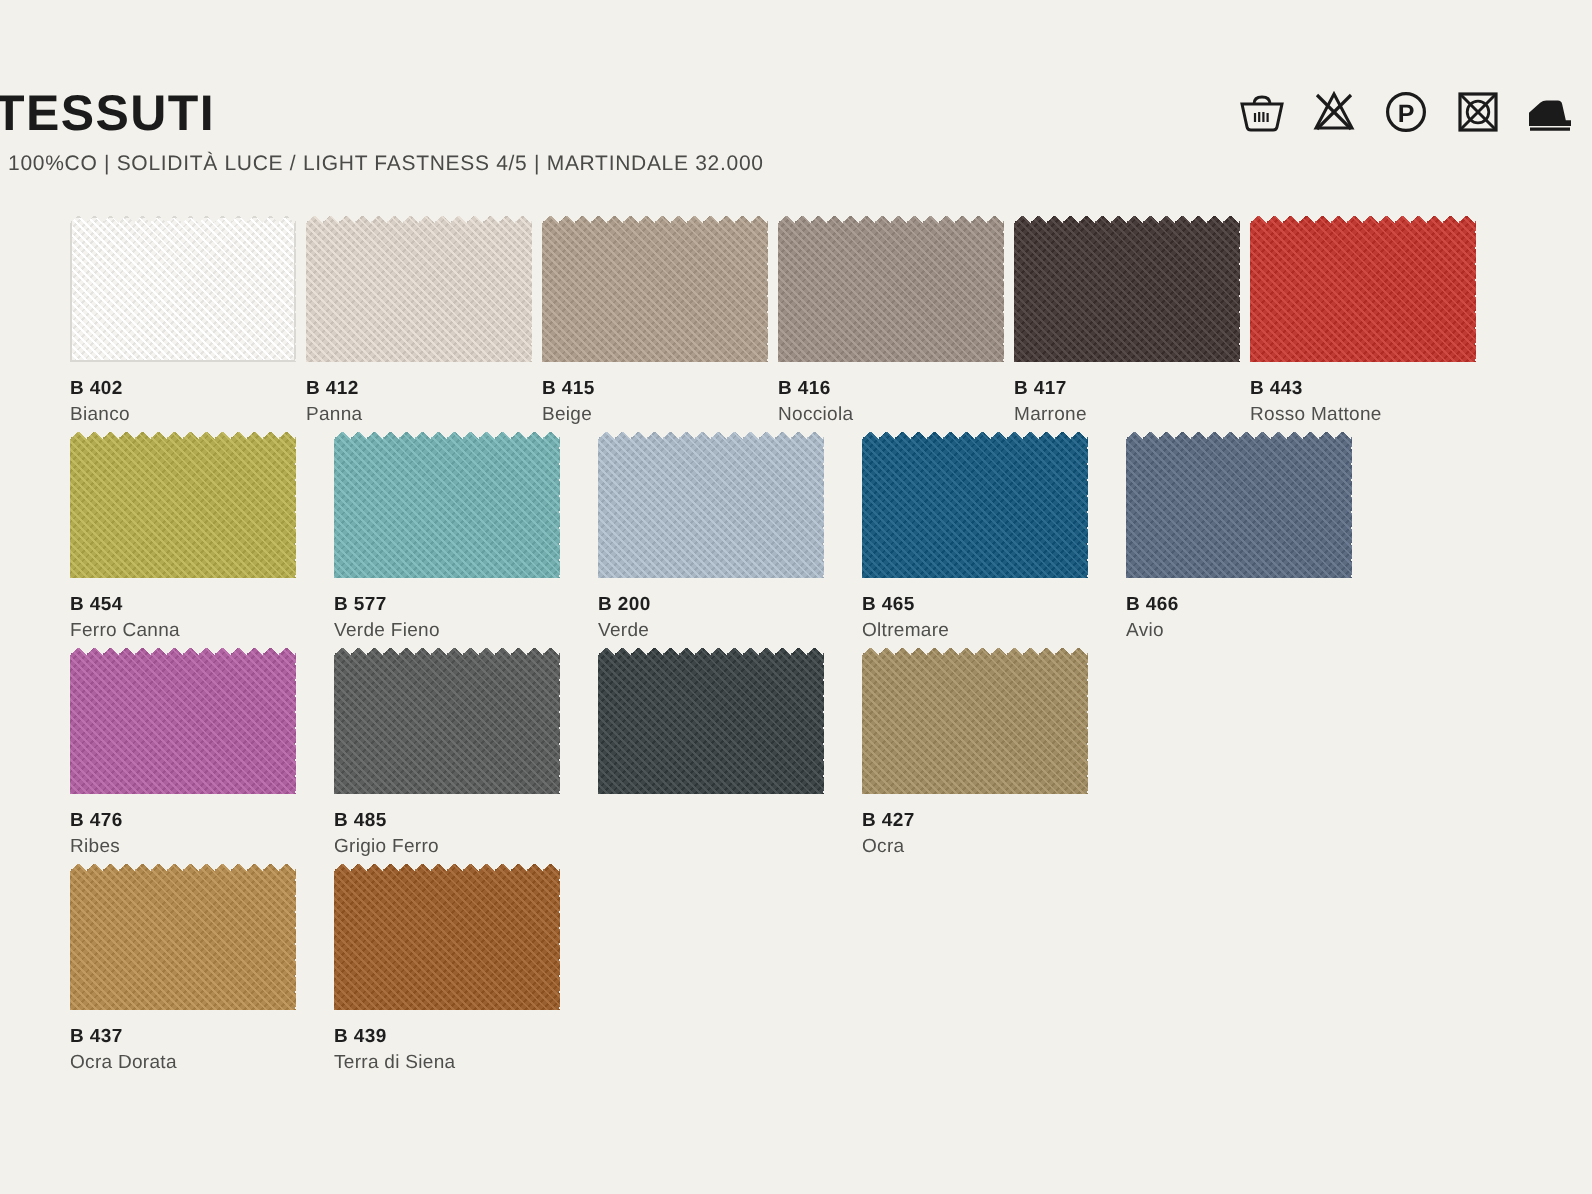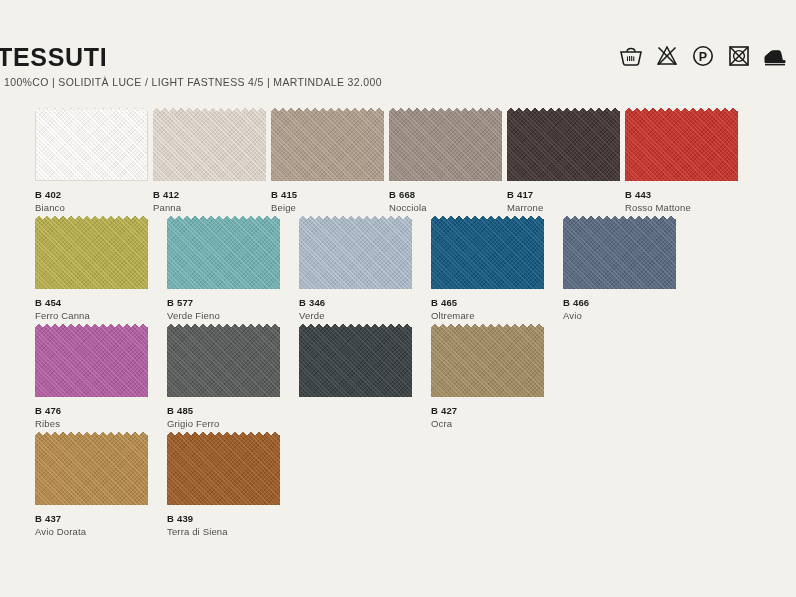--- a/index.html
+++ b/index.html
@@ -216,21 +216,21 @@
             <div class="swatch-name">Beige</div>
           </div>
         </div>
         <div class="swatch-cell">
           <div class="swatch-wrap">
             <div class="swatch-fabric" style="background: repeating-linear-gradient(45deg, rgb(170, 158, 148) 0px, rgb(170, 158, 148) 1px, transparent 1px, transparent 3px), repeating-linear-gradient(-45deg, rgb(138, 126, 116) 0px, rgb(138, 126, 116) 1px, transparent 1px, transparent 3px), linear-gradient(rgb(154, 142, 132), rgb(154, 142, 132));"></div>
             <div class="pink-top" style="background: linear-gradient(135deg, rgb(242, 241, 236) 25%, transparent 25%) 0px 0px / 8px 6px repeat-x, linear-gradient(225deg, rgb(242, 241, 236) 25%, transparent 25%) 0px 0px / 8px 6px repeat-x;"></div>
             <div class="pink-right" style="background: linear-gradient(225deg, rgb(242, 241, 236) 25%, transparent 25%) 0px 0px / 6px 8px repeat-y, linear-gradient(315deg, rgb(242, 241, 236) 25%, transparent 25%) 0px 0px / 6px 8px repeat-y;"></div>
           </div>
           <div class="swatch-labels">
-            <div class="swatch-code">B 668</div>
+            <div class="swatch-code">B 416</div>
             <div class="swatch-name">Nocciola</div>
           </div>
         </div>
         <div class="swatch-cell">
           <div class="swatch-wrap">
             <div class="swatch-fabric" style="background: repeating-linear-gradient(45deg, rgb(86, 75, 73) 0px, rgb(86, 75, 73) 1px, transparent 1px, transparent 3px), repeating-linear-gradient(-45deg, rgb(54, 43, 41) 0px, rgb(54, 43, 41) 1px, transparent 1px, transparent 3px), linear-gradient(rgb(70, 59, 57), rgb(70, 59, 57));"></div>
             <div class="pink-top" style="background: linear-gradient(135deg, rgb(242, 241, 236) 25%, transparent 25%) 0px 0px / 8px 6px repeat-x, linear-gradient(225deg, rgb(242, 241, 236) 25%, transparent 25%) 0px 0px / 8px 6px repeat-x;"></div>
             <div class="pink-right" style="background: linear-gradient(225deg, rgb(242, 241, 236) 25%, transparent 25%) 0px 0px / 6px 8px repeat-y, linear-gradient(315deg, rgb(242, 241, 236) 25%, transparent 25%) 0px 0px / 6px 8px repeat-y;"></div>
           </div>
           <div class="swatch-labels">
@@ -273,21 +273,21 @@
             <div class="swatch-name">Verde Fieno</div>
           </div>
         </div>
         <div class="swatch-cell">
           <div class="swatch-wrap">
             <div class="swatch-fabric" style="background: repeating-linear-gradient(45deg, rgb(185, 198, 212) 0px, rgb(185, 198, 212) 1px, transparent 1px, transparent 3px), repeating-linear-gradient(-45deg, rgb(153, 166, 180) 0px, rgb(153, 166, 180) 1px, transparent 1px, transparent 3px), linear-gradient(rgb(169, 182, 196), rgb(169, 182, 196));"></div>
             <div class="pink-top" style="background: linear-gradient(135deg, rgb(242, 241, 236) 25%, transparent 25%) 0px 0px / 8px 6px repeat-x, linear-gradient(225deg, rgb(242, 241, 236) 25%, transparent 25%) 0px 0px / 8px 6px repeat-x;"></div>
             <div class="pink-right" style="background: linear-gradient(225deg, rgb(242, 241, 236) 25%, transparent 25%) 0px 0px / 6px 8px repeat-y, linear-gradient(315deg, rgb(242, 241, 236) 25%, transparent 25%) 0px 0px / 6px 8px repeat-y;"></div>
           </div>
           <div class="swatch-labels">
-            <div class="swatch-code">B 346</div>
+            <div class="swatch-code">B 200</div>
             <div class="swatch-name">Verde</div>
           </div>
         </div>
         <div class="swatch-cell">
           <div class="swatch-wrap">
             <div class="swatch-fabric" style="background: repeating-linear-gradient(45deg, rgb(45, 108, 143) 0px, rgb(45, 108, 143) 1px, transparent 1px, transparent 3px), repeating-linear-gradient(-45deg, rgb(13, 76, 111) 0px, rgb(13, 76, 111) 1px, transparent 1px, transparent 3px), linear-gradient(rgb(29, 92, 127), rgb(29, 92, 127));"></div>
             <div class="pink-top" style="background: linear-gradient(135deg, rgb(242, 241, 236) 25%, transparent 25%) 0px 0px / 8px 6px repeat-x, linear-gradient(225deg, rgb(242, 241, 236) 25%, transparent 25%) 0px 0px / 8px 6px repeat-x;"></div>
             <div class="pink-right" style="background: linear-gradient(225deg, rgb(242, 241, 236) 25%, transparent 25%) 0px 0px / 6px 8px repeat-y, linear-gradient(315deg, rgb(242, 241, 236) 25%, transparent 25%) 0px 0px / 6px 8px repeat-y;"></div>
           </div>
           <div class="swatch-labels">
@@ -351,21 +351,21 @@
       </div>
       <div class="swatch-row">
         <div class="swatch-cell pad">
           <div class="swatch-wrap">
             <div class="swatch-fabric" style="background: repeating-linear-gradient(45deg, rgb(192, 154, 96) 0px, rgb(192, 154, 96) 1px, transparent 1px, transparent 3px), repeating-linear-gradient(-45deg, rgb(160, 122, 64) 0px, rgb(160, 122, 64) 1px, transparent 1px, transparent 3px), linear-gradient(rgb(176, 138, 80), rgb(176, 138, 80));"></div>
             <div class="pink-top" style="background: linear-gradient(135deg, rgb(242, 241, 236) 25%, transparent 25%) 0px 0px / 8px 6px repeat-x, linear-gradient(225deg, rgb(242, 241, 236) 25%, transparent 25%) 0px 0px / 8px 6px repeat-x;"></div>
             <div class="pink-right" style="background: linear-gradient(225deg, rgb(242, 241, 236) 25%, transparent 25%) 0px 0px / 6px 8px repeat-y, linear-gradient(315deg, rgb(242, 241, 236) 25%, transparent 25%) 0px 0px / 6px 8px repeat-y;"></div>
           </div>
           <div class="swatch-labels">
             <div class="swatch-code">B 437</div>
-            <div class="swatch-name">Avio Dorata</div>
+            <div class="swatch-name">Ocra Dorata</div>
           </div>
         </div>
         <div class="swatch-cell">
           <div class="swatch-wrap">
             <div class="swatch-fabric" style="background: repeating-linear-gradient(45deg, rgb(170, 111, 62) 0px, rgb(170, 111, 62) 1px, transparent 1px, transparent 3px), repeating-linear-gradient(-45deg, rgb(138, 79, 30) 0px, rgb(138, 79, 30) 1px, transparent 1px, transparent 3px), linear-gradient(rgb(154, 95, 46), rgb(154, 95, 46));"></div>
             <div class="pink-top" style="background: linear-gradient(135deg, rgb(242, 241, 236) 25%, transparent 25%) 0px 0px / 8px 6px repeat-x, linear-gradient(225deg, rgb(242, 241, 236) 25%, transparent 25%) 0px 0px / 8px 6px repeat-x;"></div>
             <div class="pink-right" style="background: linear-gradient(225deg, rgb(242, 241, 236) 25%, transparent 25%) 0px 0px / 6px 8px repeat-y, linear-gradient(315deg, rgb(242, 241, 236) 25%, transparent 25%) 0px 0px / 6px 8px repeat-y;"></div>
           </div>
           <div class="swatch-labels">
             <div class="swatch-code">B 439</div>

